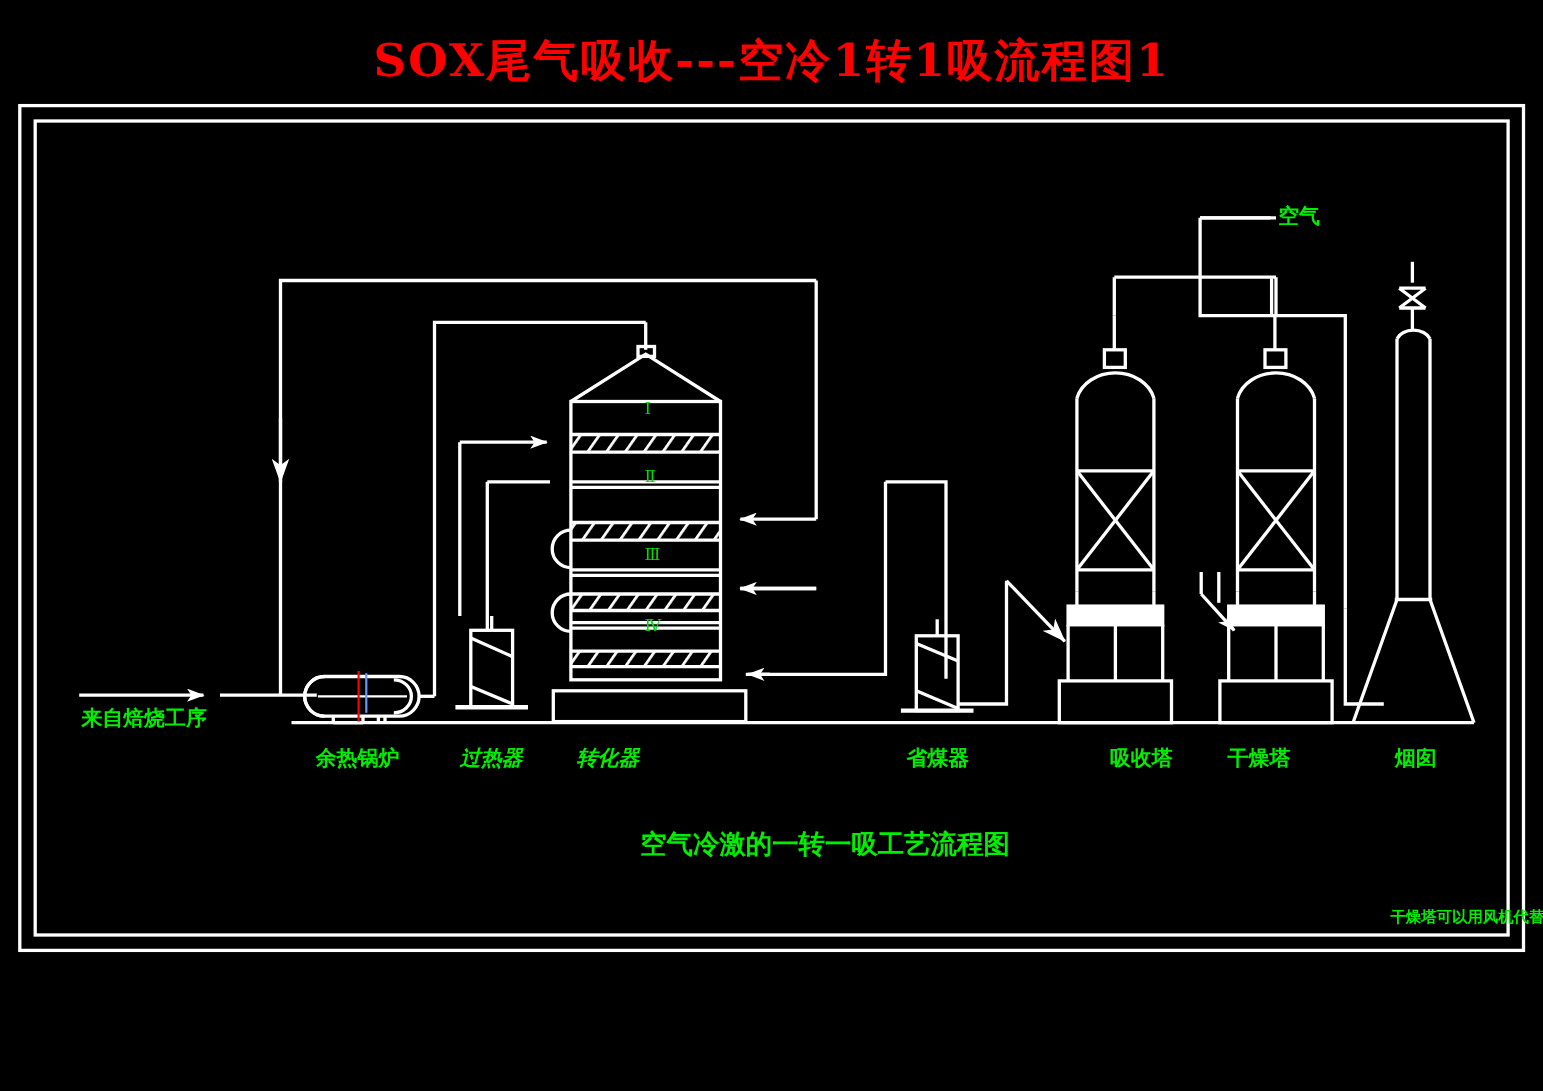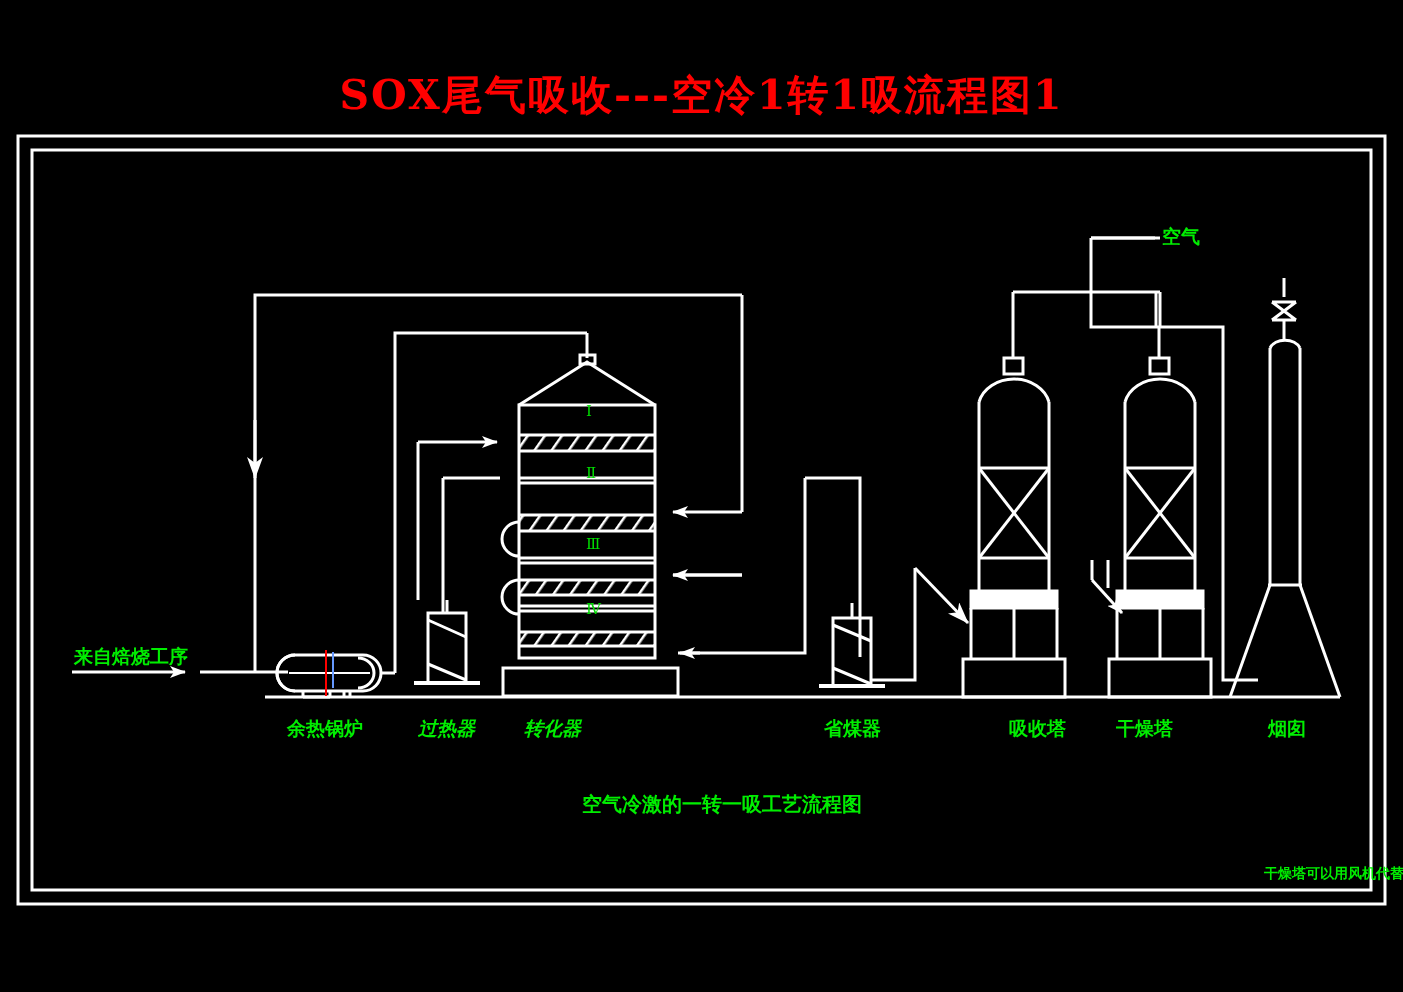--- a/index.html
+++ b/index.html
@@ -7,21 +7,20 @@
     background: #000000;
     width: 1403px; height: 992px;
     overflow: hidden;
     font-family: "DejaVu Sans", "Liberation Sans", sans-serif;
   }
   #canvas {
     position: relative;
     width: 1403px;
     height: 708px;
     background: #000000;
-    margin-top: 40px;
   }
   #title {
     position: absolute;
     left: 0; top: 28px;
     width: 1403px;
     text-align: center;
     color: #ff0000;
     font-size: 41px;
     font-weight: bold;
     font-family: "DejaVu Serif", "Liberation Serif", serif;
@@ -34,21 +33,21 @@
     color: #00ee00;
     font-size: 19px;
     font-weight: bold;
     white-space: nowrap;
     font-family: "DejaVu Sans", "Liberation Sans", sans-serif;
   }
   .lbl-sm { font-size: 14px; }
   .caption {
     position: absolute;
     color: #00ee00;
-    font-size: 20px;
+    font-size: 24px;
     font-weight: bold;
     white-space: nowrap;
   }
   .bed-num {
     position: absolute;
     color: #00dd00;
     font-size: 15px;
     font-family: "DejaVu Serif", "Liberation Serif", serif;
     white-space: nowrap;
   }
@@ -261,21 +260,21 @@
         <line x1="1270" y1="308" x2="1270" y2="545"></line>
         <line x1="1300" y1="308" x2="1300" y2="545"></line>
         <line x1="1270" y1="545" x2="1230" y2="657"></line>
         <line x1="1300" y1="545" x2="1340" y2="657"></line>
         <line x1="1268" y1="545" x2="1302" y2="545"></line>
       </g>
 
     </g>
   </svg>
 
-  <div class="lbl" style="left:74px; top:604px;">来自焙烧工序</div>
+  <div class="lbl" style="left:74px; top:640px;">来自焙烧工序</div>
   <div class="lbl" style="left:1162px; top:184px;">空气</div>
 
   <div class="bed-num" style="left:586px; top:362px;">Ⅰ</div>
   <div class="bed-num" style="left:586px; top:424px;">Ⅱ</div>
   <div class="bed-num" style="left:586px; top:495px;">Ⅲ</div>
   <div class="bed-num" style="left:586px; top:560px;">Ⅳ</div>
 
   <div class="lbl" style="left:287px; top:676px;">余热锅炉</div>
   <div class="lbl" style="left:418px; top:676px;font-style:italic;">过热器</div>
   <div class="lbl" style="left:524px; top:676px;font-style:italic;">转化器</div>

